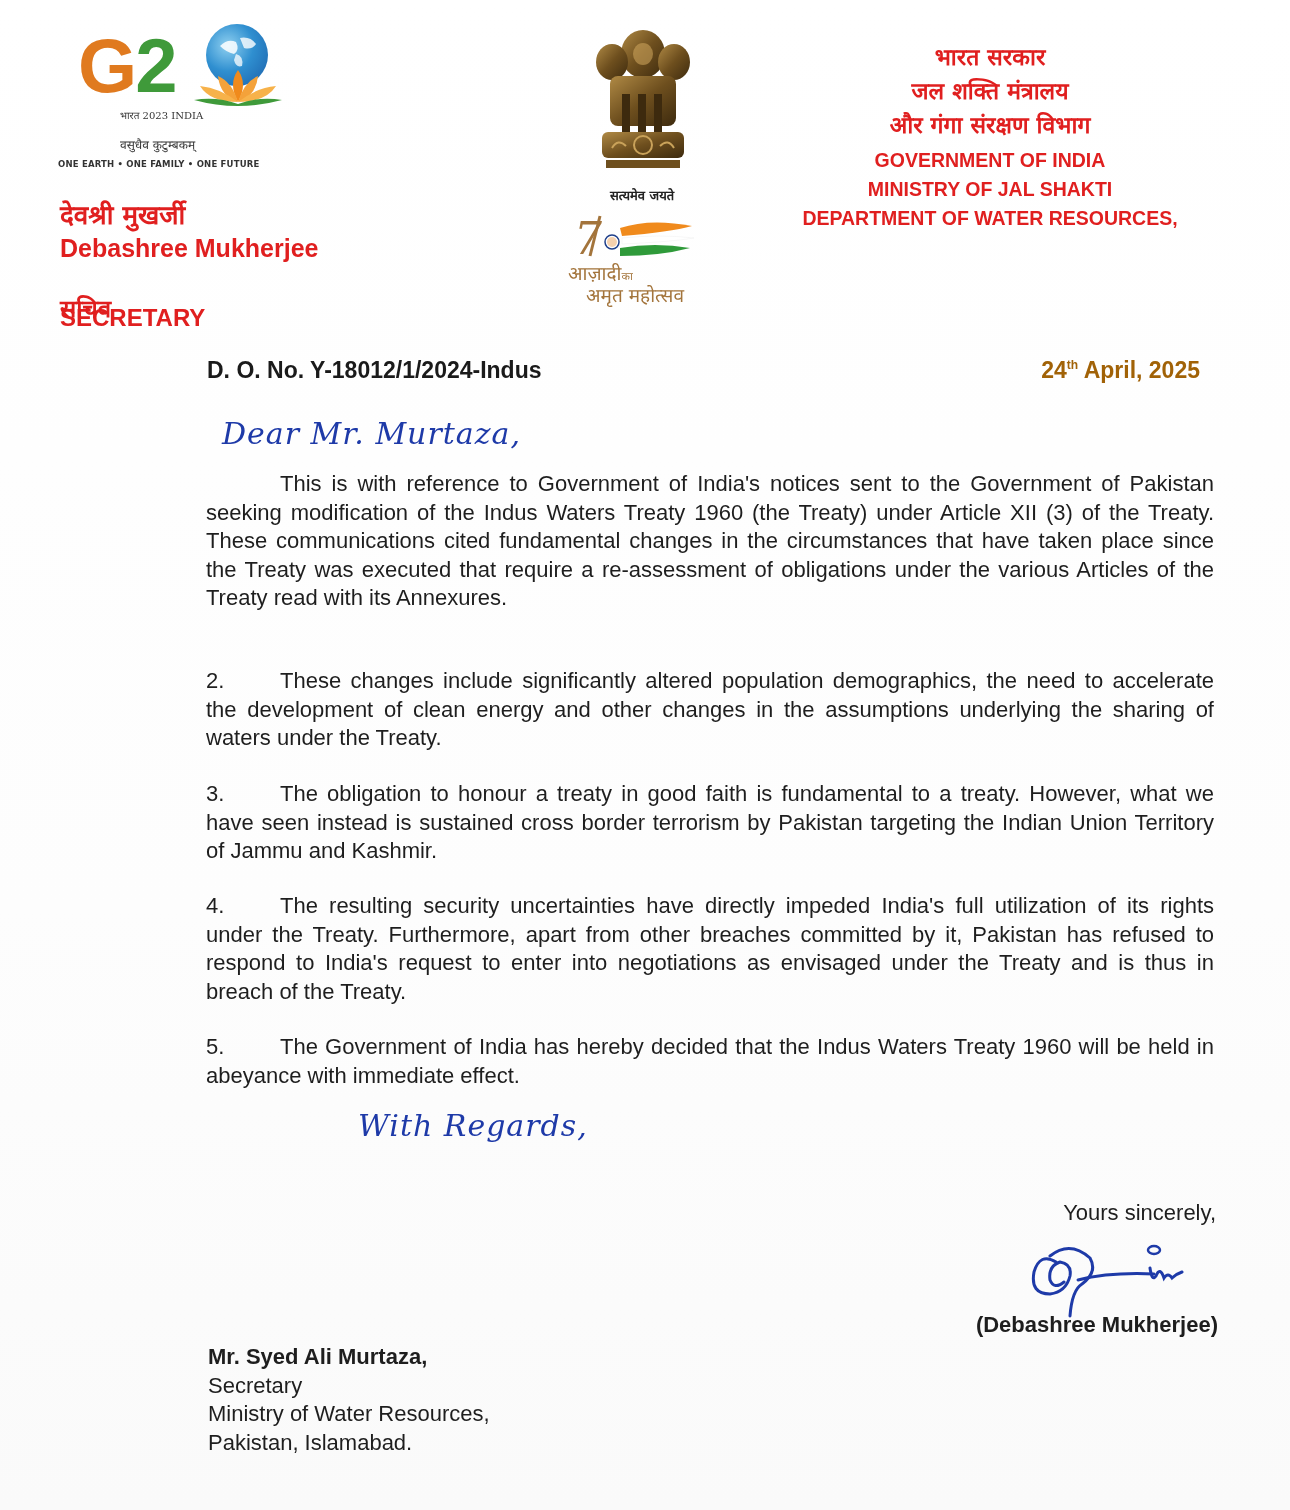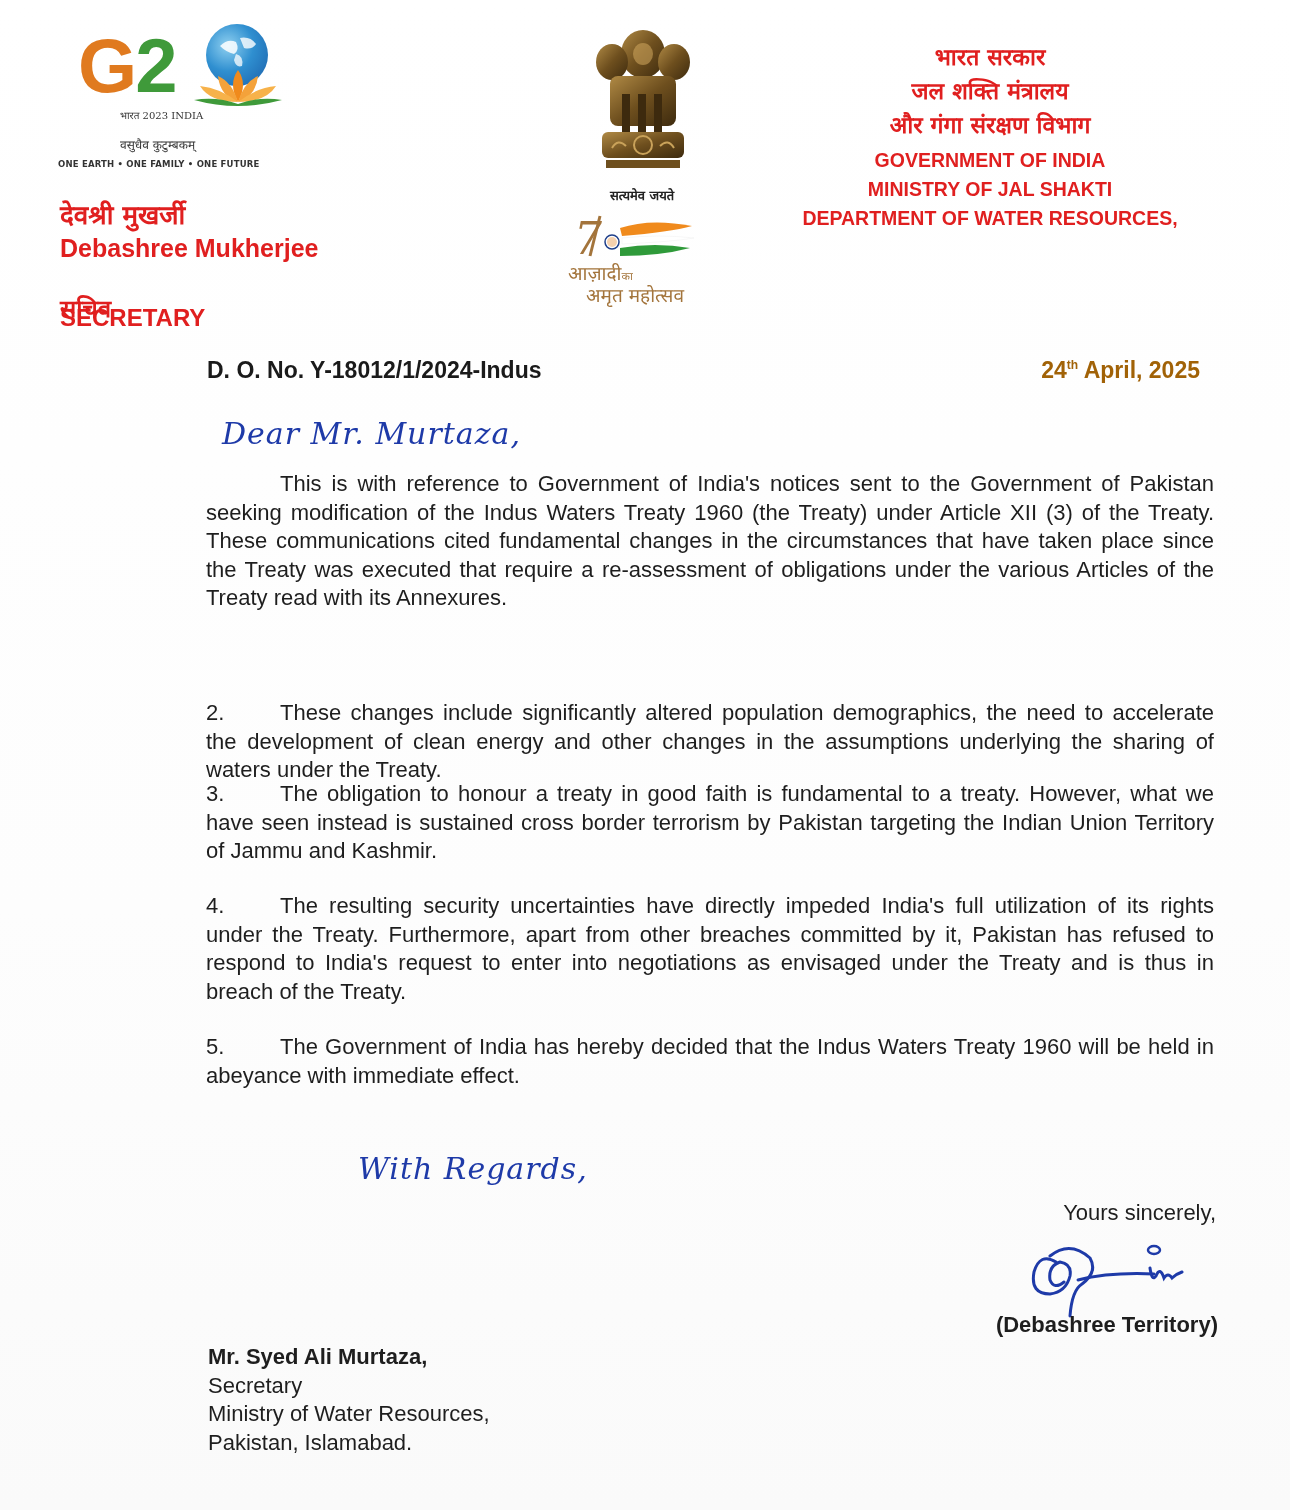--- a/index.html
+++ b/index.html
@@ -62,26 +62,26 @@
 
     .hand { font-family: "DejaVu Serif", serif; font-style: italic; color: #1e3aa8; }
     .salutation { left: 222px; top: 416px; font-size: 30px; letter-spacing: 1px; white-space: nowrap; }
 
     .body-text {
       left: 206px; width: 1008px; font-family: "Liberation Sans", sans-serif;
       font-size: 22px; line-height: 28.5px; text-align: justify; color: #1e1e1e;
     }
     .body-text .num { display: inline-block; width: 74px; }
     .p1 { top: 470px; text-indent: 74px; }
-    .p2 { top: 667px; margin-top: 32px; }
+    .p2 { top: 667px; }
     .p3 { top: 780px; }
     .p4 { top: 892px; }
     .p5 { top: 1033px; }
 
-    .closing-hand { left: 358px; top: 1151px; font-size: 30px; white-space: nowrap; letter-spacing: 1px; }
+    .closing-hand { left: 358px; top: 1108px; font-size: 30px; white-space: nowrap; letter-spacing: 1px; }
 
     .yours { right: 74px; top: 1200px; font-size: 22px; color: #1e1e1e; white-space: nowrap; }
     .signature { left: 1020px; top: 1232px; width: 180px; height: 90px; }
     .signatory { right: 72px; top: 1312px; font-size: 22px; font-weight: bold; color: #1e1e1e; white-space: nowrap; }
 
     .addressee { left: 208px; top: 1343px; font-family: "Liberation Sans", sans-serif; font-size: 22px; line-height: 28.5px; color: #1e1e1e; }
     .addressee .name { font-weight: bold; }
   </style>
 </head>
 <body>
@@ -181,20 +181,20 @@
 <div class="abs hand closing-hand">With Regards,</div>
 
 <div class="abs yours letter-font">Yours sincerely,</div>
 <svg class="abs signature" viewBox="0 0 180 90">
   <path d="M36 30 Q20 20 14 40 Q10 62 30 62 Q46 60 50 44 Q52 32 40 30 Q28 34 30 48 Q34 58 44 50" fill="none" stroke="#1e3aa8" stroke-width="3" stroke-linecap="round"></path>
   <path d="M30 24 Q50 8 70 26 Q78 40 62 52 Q52 58 50 84" fill="none" stroke="#1e3aa8" stroke-width="3" stroke-linecap="round"></path>
   <path d="M58 48 Q90 40 134 42" fill="none" stroke="#1e3aa8" stroke-width="3" stroke-linecap="round"></path>
   <ellipse cx="134" cy="18" rx="6" ry="4" fill="none" stroke="#1e3aa8" stroke-width="2.5"></ellipse>
   <path d="M130 36 Q132 50 136 44 Q140 34 144 46 Q148 40 152 46 Q156 42 162 40" fill="none" stroke="#1e3aa8" stroke-width="3" stroke-linecap="round"></path>
 </svg>
-<div class="abs signatory letter-font">(Debashree Territory)</div>
+<div class="abs signatory letter-font">(Debashree Mukherjee)</div>
 
 <div class="abs addressee">
   <div class="name">Mr. Syed Ali Murtaza,</div>
   <div>Secretary</div>
   <div>Ministry of Water Resources,</div>
   <div>Pakistan, Islamabad.</div>
 </div>
 
 </body></html>

